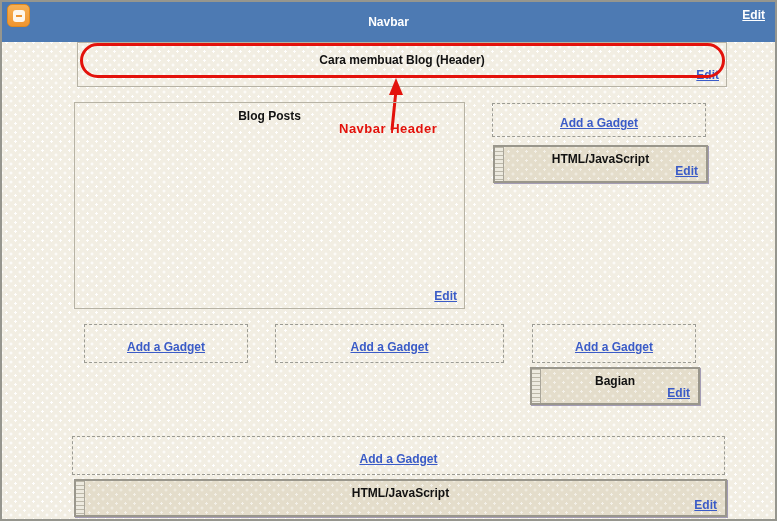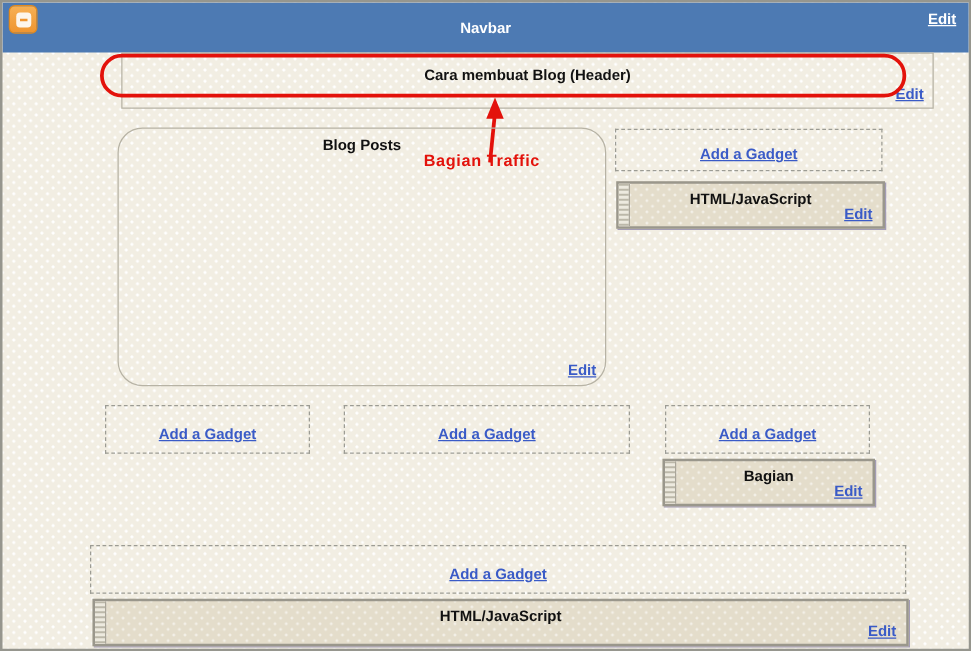--- a/index.html
+++ b/index.html
@@ -45,21 +45,21 @@
   .navbar-title {
     flex: 1; text-align: center;
     color: #ffffff; font-weight: bold; font-size: 12px;
   }
   .navbar-edit {
     position: absolute; right: 10px; top: 6px;
     color: #ffffff; font-weight: bold; font-size: 12px;
     text-decoration: underline; cursor: pointer;
   }
   
-  .thinbox { position: absolute; border: 1px solid #b7b3a5; margin-left: 20px; }
+  .thinbox { position: absolute; border: 1px solid #b7b3a5; }
   .dashedbox {
     position: absolute; border: 1px dashed #9c9c94;
     display: flex; align-items: center; justify-content: center;
     padding-top: 6px;
   }
   .gadget {
     position: absolute;
     border: 2px solid #9a978c;
     background-color: #e4ddcb;
     background-image:
@@ -128,23 +128,23 @@
     <a class="edit-link" style="position:absolute; right:7px; bottom:4px;">Edit</a>
   </div>
 
   <div class="red-ellipse"></div>
 
   <svg class="annotation-arrow" width="22" height="54" viewBox="0 0 22 54">
     <line x1="9" y1="52" x2="13" y2="12" stroke="#e3120b" stroke-width="3"></line>
     <polygon points="13,0 6,17 20,17" fill="#e3120b"></polygon>
   </svg>
 
-  <div class="annotation-label">Bagian Traffic</div>
+  <div class="annotation-label">Navbar Header</div>
 
-  <div class="thinbox" style="left:72px; top:100px; width:391px; height:207px;border-radius:20px;">
+  <div class="thinbox" style="left:72px; top:100px; width:391px; height:207px;">
     <div class="section-title" style="top:6px;">Blog Posts</div>
     <a class="edit-link" style="position:absolute; right:7px; bottom:5px;">Edit</a>
   </div>
 
   <div class="dashedbox" style="left:490px; top:101px; width:214px; height:34px;">
     <a class="add-gadget-link">Add a Gadget</a>
   </div>
 
   <div class="gadget" style="left:491px; top:143px; width:215px; height:38px;">
     <span class="drag-handle"></span>

